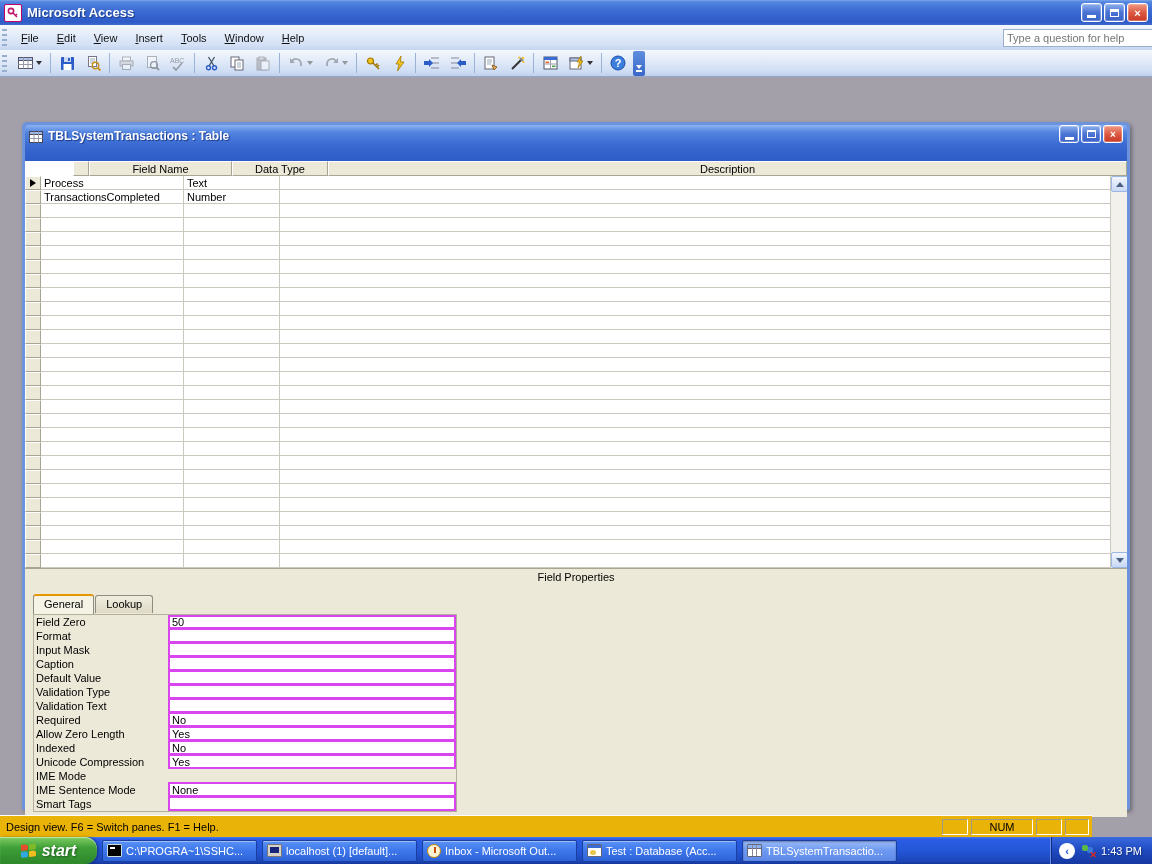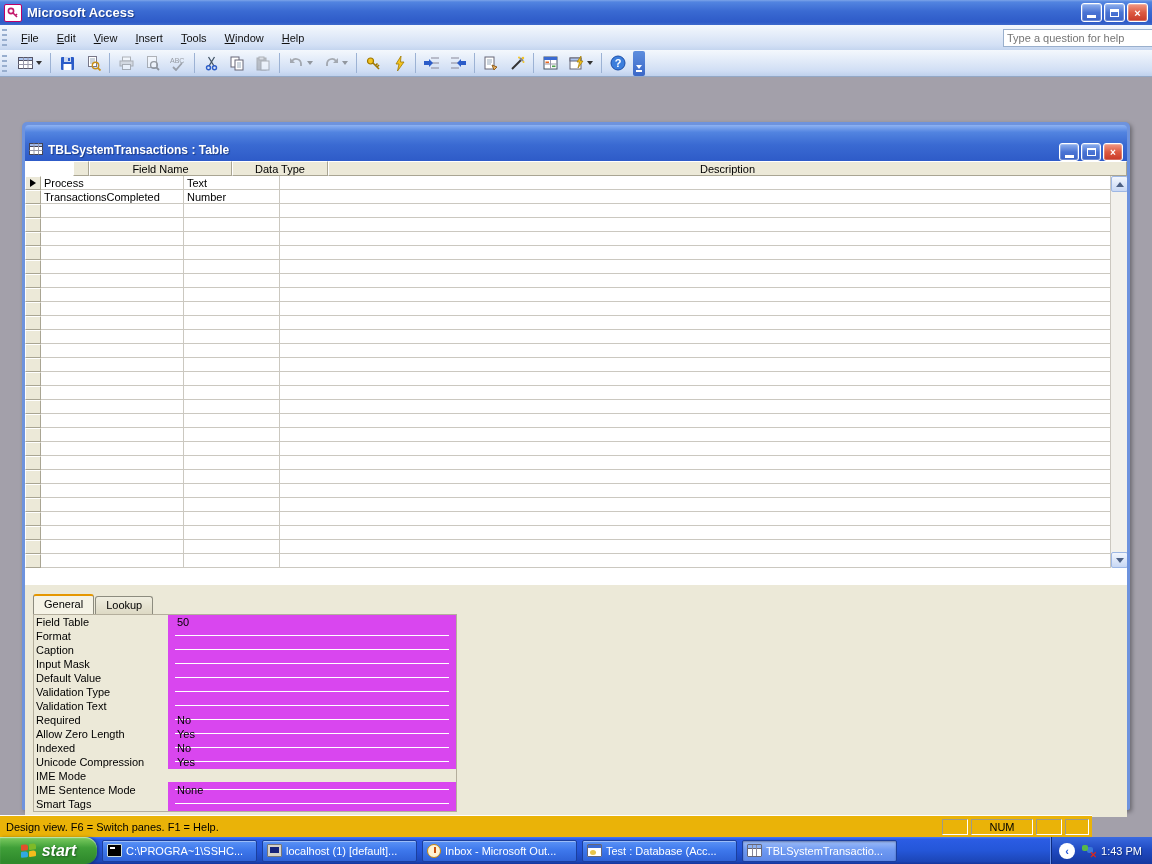--- a/index.html
+++ b/index.html
@@ -47,21 +47,21 @@
     background:linear-gradient(180deg,#5e8ede,#3a67c8); display:flex; flex-direction:column; align-items:center; justify-content:flex-end; padding-bottom:4px; }
   #tb-overflow .arrow-down{ border-top-color:#fff; }
   #tb-overflow .bar{ width:6px; height:2px; background:#fff; margin-top:1px; }
 
   
   #mdi { position:absolute; left:0; top:77px; width:1152px; height:738px; background:#a3a0aa; }
 
   
   #docwin { position:absolute; left:22px; top:45px; width:1108px; height:688px;
     background:#6e93dd; border-radius:5px 5px 2px 2px; padding:3px; box-shadow:2px 2px 4px rgba(0,0,0,.35); }
-  #doc-title { height:14px; border-radius:4px 4px 0 0; display:flex; align-items:flex-start; padding:18px 4px;
+  #doc-title { height:14px; border-radius:4px 4px 0 0; display:flex; align-items:flex-end; padding:18px 4px;
     background:linear-gradient(180deg,#8db2f2 0%,#5284e0 20%,#3a6ad2 55%,#2e5bc8 100%); }
   #doc-title .title { color:#fff; font-weight:bold; font-size:12px; margin-left:5px; text-shadow:1px 1px 1px #1b3a86; }
   #doc-title .winbtns { position:static; margin-left:auto; }
   #doc-title .wbtn { width:20px; height:18px; font-size:10px; }
   #doc-body { position:relative; width:1102px; height:656px; background:#fff; overflow:hidden; }
 
   
   #design-grid { position:absolute; left:0; top:0; width:1102px; height:407px; background:#fff; }
   .grow { display:flex; height:14px; }
   .grow.header { height:15px;padding-left:48px; }
@@ -79,29 +79,29 @@
   .sbtn { position:absolute; left:0; width:17px; height:16px; border:1px solid #9db7e4; border-radius:2px;
     background:linear-gradient(180deg,#f2f6fd,#c8d8f4); display:flex; align-items:center; justify-content:center; }
   .tri-up { width:0;height:0;border-left:4px solid transparent;border-right:4px solid transparent;border-bottom:5px solid #4d6185; }
   .tri-dn { width:0;height:0;border-left:4px solid transparent;border-right:4px solid transparent;border-top:5px solid #4d6185; }
 
   
   #fp-band { position:absolute; left:0; top:407px; width:1102px; height:17px; background:#ece9d8;
     border-top:1px solid #a9a593; display:flex; align-items:center; justify-content:center; font-size:11px; }
   #fp-pane { position:absolute; left:0; top:424px; width:1102px; height:232px; background:#ece9d8; }
 
-  .tabs { position:absolute; left:8px; top:9px; display:flex; align-items:flex-end; }
+  .tabs { position:absolute; left:8px; top:9px; display:flex; align-items:center; }
   .tab { border:1px solid #8d8c7f; border-bottom:none; border-radius:3px 3px 0 0; padding:2px 10px 3px; font-size:11px; }
   .tab.active { background:#f5f3e6; border-top:2px solid #e59700; position:relative; z-index:2; padding-bottom:4px; }
   .tab.inactive { background:linear-gradient(180deg,#f0eee0,#ddd9c4); margin-left:1px; }
 
   #props-box { position:absolute; left:8px; top:29px; width:424px; height:198px; border:1px solid #b4ae9c; background:#ece9d8; }
   .prow { display:flex; height:14px; }
   .plabel { width:134px; padding-left:2px; font-size:11px; display:flex; align-items:center; white-space:nowrap; }
-  .pval { flex:1; background:#fff; border:7px solid #d946ef; margin-top:-1px; font-size:11px; padding:0 2px;
+  .pval { flex:1; background:#fff; border:2px solid #d946ef; margin-top:-1px; font-size:11px; padding:0 2px;
     display:flex; align-items:center; }
   .prow:first-child .pval { margin-top:0; }
 
   #fp-help { position:absolute; left:440px; top:6px; width:648px; height:222px; background:#ece9d8;
     border:1px solid; border-color:#a9a593 #fff #fff #a9a593;
     display:flex; align-items:center; justify-content:center; text-align:center;
     color:#0000a0; font-size:11px; padding:0 60px; }
 
   
   #statusbar { position:absolute; left:0; top:815px; width:1092px; height:22px; background:#eab308;
@@ -559,41 +559,44 @@
           <div id="grid-scroll">
             <div class="sbtn" style="top:0;">
                 <div class="tri-up"></div>
               </div>
             <div class="sbtn" style="bottom:0;">
                 <div class="tri-dn"></div>
               </div>
           </div>
         </div>
 
+        <div id="fp-band">
+          <span>Field Properties</span>
+        </div>
 
         <div id="fp-pane">
           <div class="tabs" id="fp-tabs">
               <div class="tab active">General</div>
               <div class="tab inactive">Lookup</div>
             </div>
           <div id="props-box">
               <div class="prow">
-                <div class="plabel">Field Table</div>
+                <div class="plabel">Field Zero</div>
                 <div class="pval">50</div>
               </div>
               <div class="prow">
                 <div class="plabel">Format</div>
                 <div class="pval"></div>
               </div>
               <div class="prow">
+                <div class="plabel">Input Mask</div>
+                <div class="pval"></div>
+              </div>
+              <div class="prow">
                 <div class="plabel">Caption</div>
-                <div class="pval"></div>
-              </div>
-              <div class="prow">
-                <div class="plabel">Input Mask</div>
                 <div class="pval"></div>
               </div>
               <div class="prow">
                 <div class="plabel">Default Value</div>
                 <div class="pval"></div>
               </div>
               <div class="prow">
                 <div class="plabel">Validation Type</div>
                 <div class="pval"></div>
               </div>

